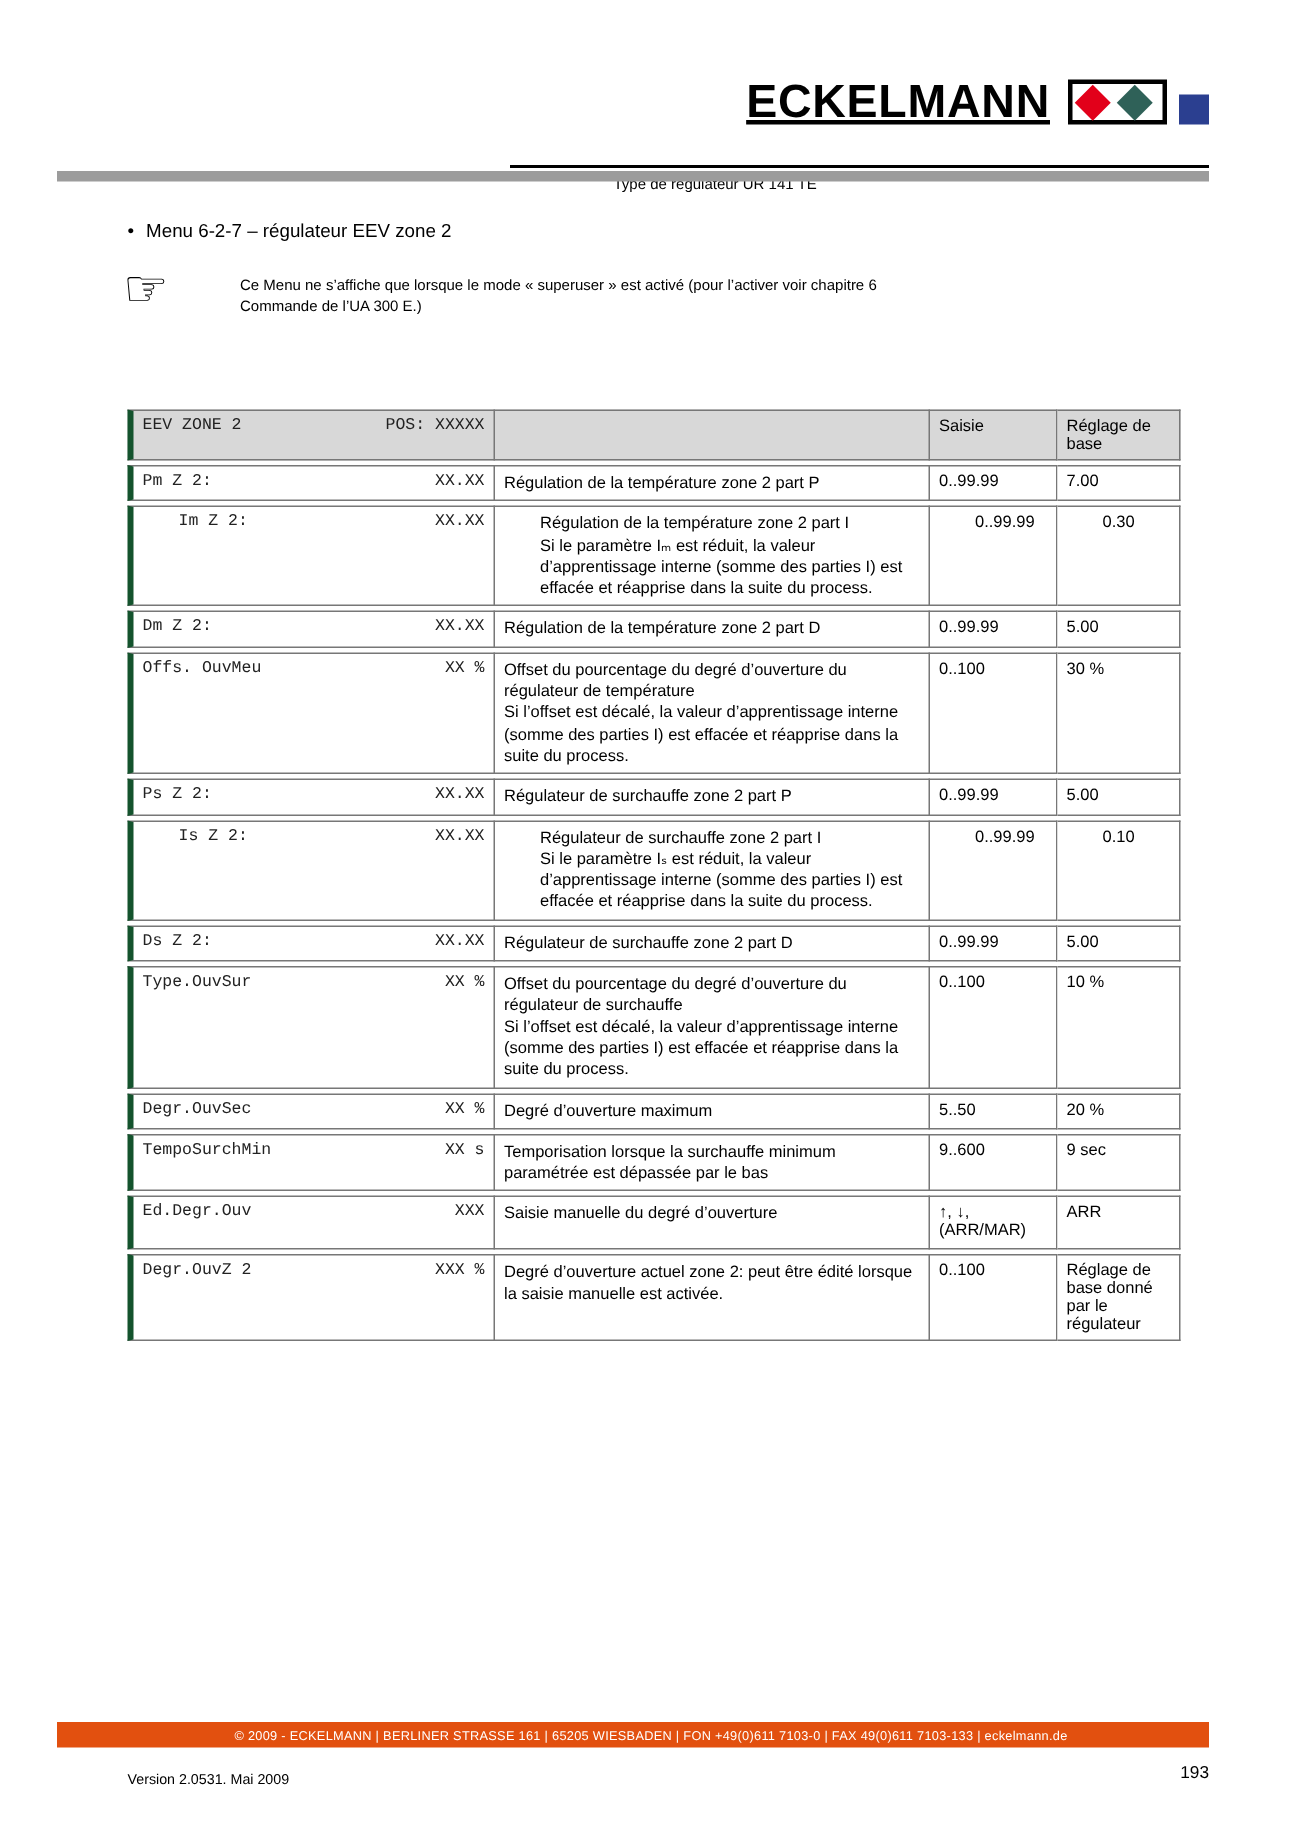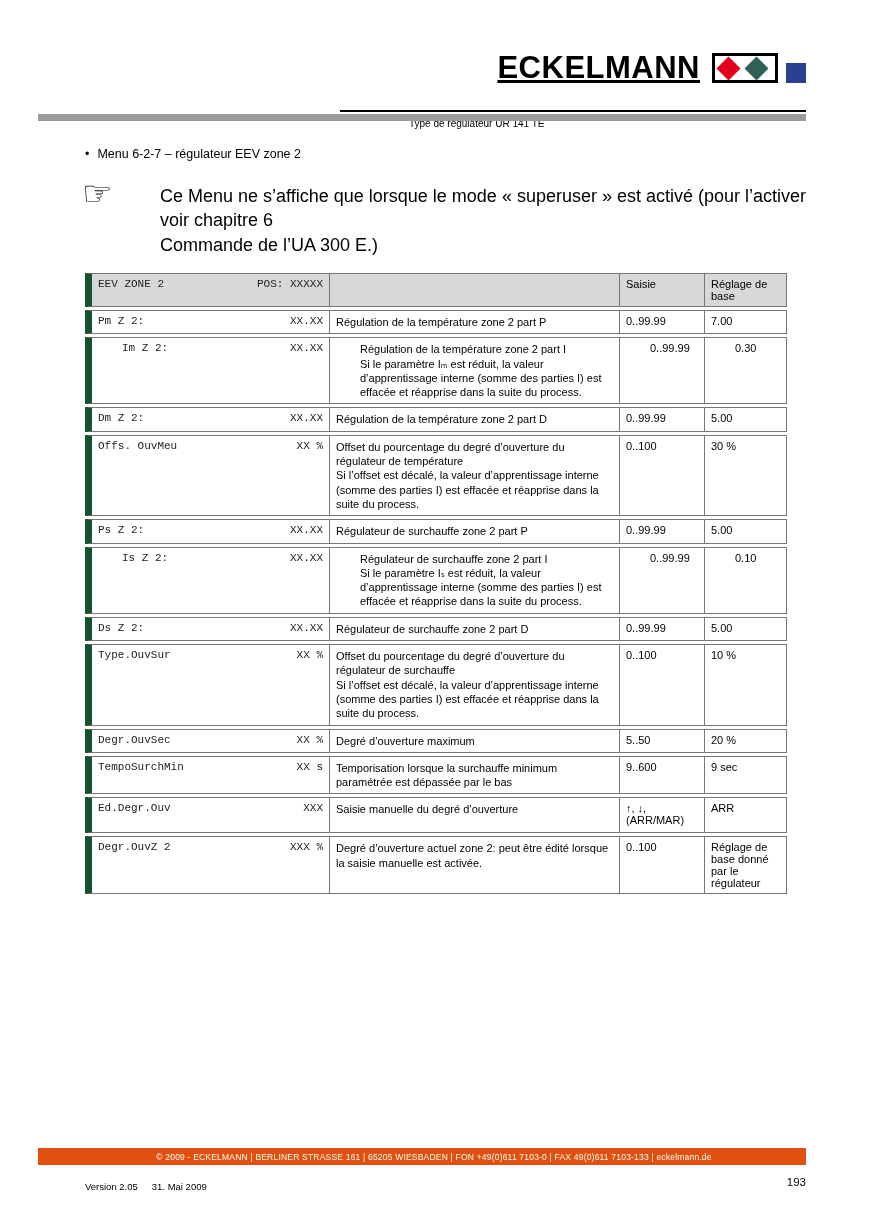--- a/index.html
+++ b/index.html
@@ -17,42 +17,42 @@
   .d-teal { left:36px; top:8px; background:var(--logo-teal); }
   .square-blue { position:absolute; right:0; top:11px; width:20px; height:20px; background:var(--logo-blue); }
 
   .subtitle { position:absolute; left:409px; top:94px; font-size:10px;margin-top:24px; }
   .header-rule { position:absolute; left:340px; top:110px; width:466px; height:2px; background:#000; }
   .header-bar { position:absolute; left:38px; top:114px; width:768px; height:7px; background:var(--header-bar); }
 
   
   .menu-line { position:absolute; left:85px; top:147px; font-size:12.5px; display:flex; gap:8px; }
   .note-icon { position:absolute; left:82px; top:176px; font-size:34px; line-height:1; }
-  .note-text { position:absolute; left:160px; top:184px; width:648px; font-size:18px; line-height:1.35; }
+  .note-text { position:absolute; left:160px; top:184px; width:648px; font-size:10px; line-height:1.35; }
   .pre { white-space:pre-line; }
 
   
   .param-table { position:absolute; left:85px; top:270px; width:702px;
                  border-collapse:separate; border-spacing:0 3px; table-layout:fixed; font-size:11px; }
   .param-table td { border:1px solid #777; border-left:none; vertical-align:top; padding:4px 6px; background:#fff; }
-  .param-table td:first-child { border-left:7px solid #14532d; }
+  .param-table td:first-child { border-left:4px solid #14532d; }
   .thead td { background:var(--table-header-bg); }
   .c-param { font-family:"Liberation Mono","DejaVu Sans Mono",monospace; font-size:11px; color:#222; }
   .p-row { display:flex; justify-content:space-between; }
   .c-desc { line-height:1.3; }
   tr.h-lg td { height:58px;padding-left:30px; }
   tr.h-xl td { height:76px; }
   tr.h-md td { height:36px; }
   tr.h-sm td { height:30px; }
 
   
   .footer-bar { position:absolute; left:38px; top:1148px; width:768px; height:17px; background:var(--footer-bar);
                 display:flex; align-items:center; justify-content:center;padding-left:24px; }
   .footer-bar span { color:#fff; font-size:8.5px; letter-spacing:0.2px; }
-  .version-line { position:absolute; left:85px; top:1181px; font-size:9.5px; display:flex; gap:14px; }
+  .version-line { position:absolute; left:85px; top:1181px; font-size:9.5px; display:flex; }
   .page-number { position:absolute; right:64px; top:1176px; font-size:11.5px; }
 </style>
 </head>
 <body>
 
 <div class="page">
 
   <div class="logo-row">
     <span class="brand">ECKELMANN</span>
     <span class="logo-mark">

